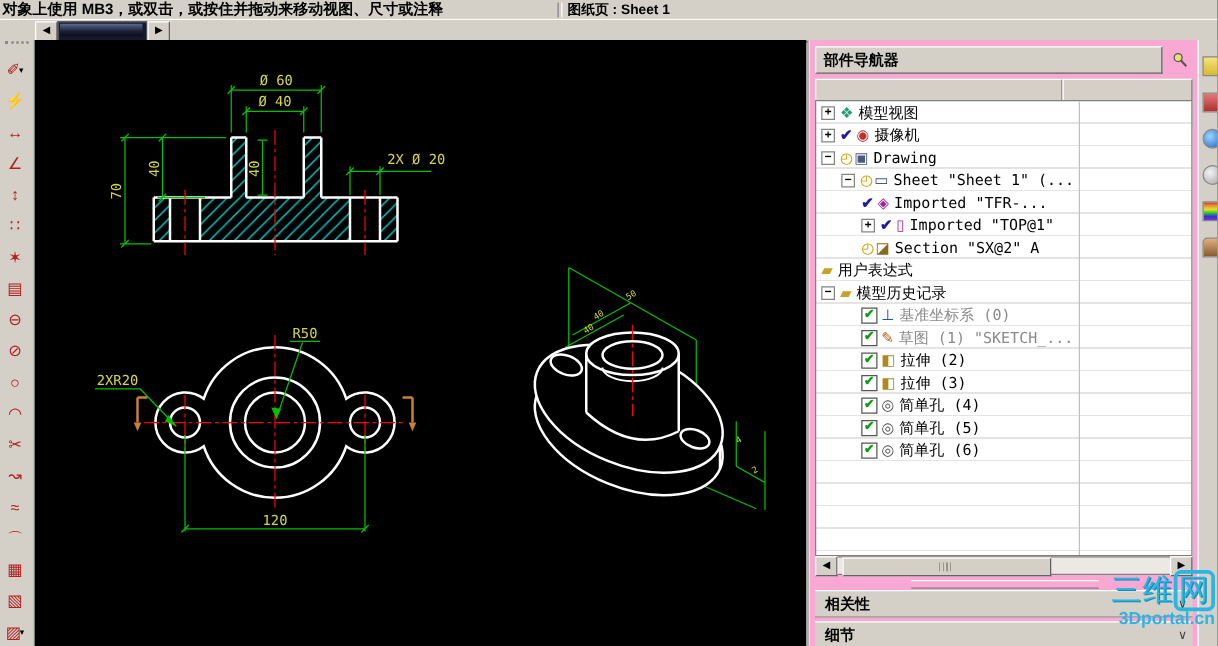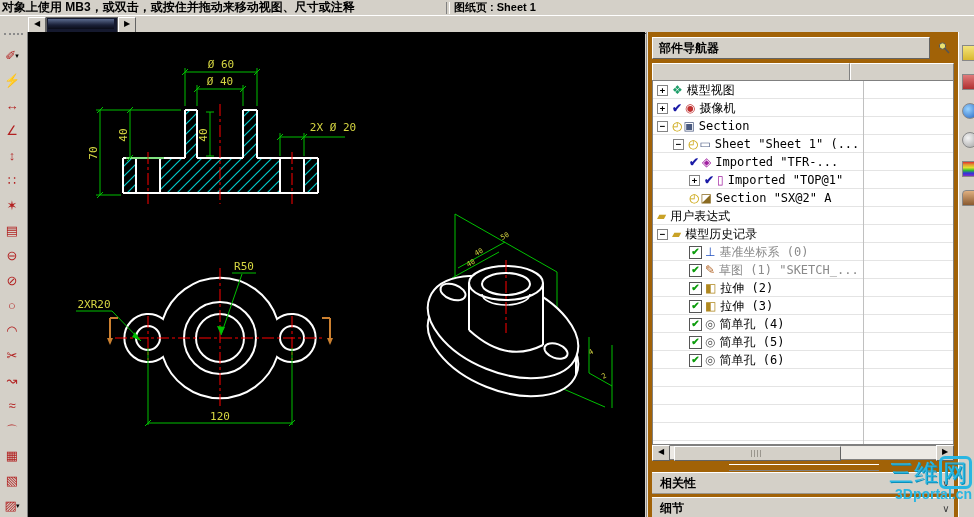--- a/index.html
+++ b/index.html
@@ -26,21 +26,21 @@
   .grip-dots{height:6px;margin:1px 4px 2px 4px;border-top:2px dotted #8a8a8a;}
   .tbtn{width:24px;height:25px;display:flex;align-items:center;justify-content:center;cursor:pointer;}
   .tglyph{color:#b22020;font-size:13px;line-height:13px;}
   .caret{color:#000;font-size:7px;margin-left:-1px;}
   
   .canvas{position:absolute;left:28px;top:32px;width:617px;height:485px;background:#000;}
   .canvas svg{display:block;}
   .dimtext{fill:#d6d642;font-family:"DejaVu Sans Mono", monospace;font-size:11px;}
   .dimtext-sm{fill:#d6d642;font-family:"DejaVu Sans Mono", monospace;font-size:7px;}
   
-  .navigator{position:absolute;left:646px;top:32px;width:312px;height:485px;background:#a16207;
+  .navigator{position:absolute;left:646px;top:32px;width:312px;height:485px;background:#f9a8d4;
              border-left:2px groove #e8e5e0;}
   .nav-titlebar{position:absolute;left:4px;top:5px;right:6px;height:22px;display:flex;align-items:center;}
   .nav-title{flex:1;height:20px;line-height:20px;padding-left:6px;font-size:12px;font-weight:bold;
              background:#d4d0c8;border:1px solid;border-color:#fff #636363 #636363 #fff;}
   .pinbtn{width:20px;height:20px;margin-left:4px;display:flex;align-items:center;justify-content:center;cursor:pointer;}
   .nav-header{position:absolute;left:4px;top:31px;right:6px;height:17px;display:flex;}
   .hcell{background:#d4d0c8;border:1px solid;border-color:#fff #808080 #808080 #fff;
          font-size:12px;padding:18px 6px;line-height:15px;white-space:nowrap;}
   .hcell.name{flex:1;}
   .hcell.note{width:90px;}
@@ -294,21 +294,21 @@
     <span class="tlabel">摄像机</span>
   </div>
         <div class="trow">
     <span class="indent" style="width: 4px;"></span>
     <span class="expander">−</span>
     <span class="chk hidden"></span>
     <span class="ticons">
             <span class="ti ti-clock">◴</span>
             <span class="ti ti-sheets">▣</span>
           </span>
-    <span class="tlabel">Section</span>
+    <span class="tlabel">Drawing</span>
   </div>
         <div class="trow">
     <span class="indent" style="width: 20px;"></span>
     <span class="expander">−</span>
     <span class="chk hidden"></span>
     <span class="ticons">
             <span class="ti ti-clock">◴</span>
             <span class="ti ti-sheet">▭</span>
           </span>
     <span class="tlabel">Sheet "Sheet 1" (...</span>

